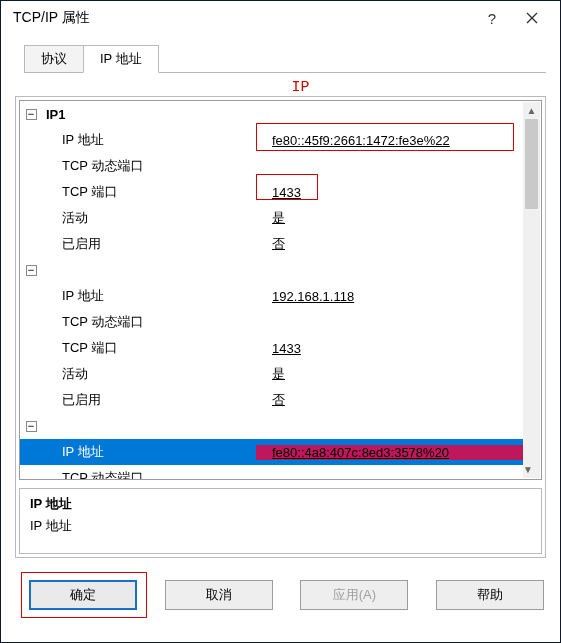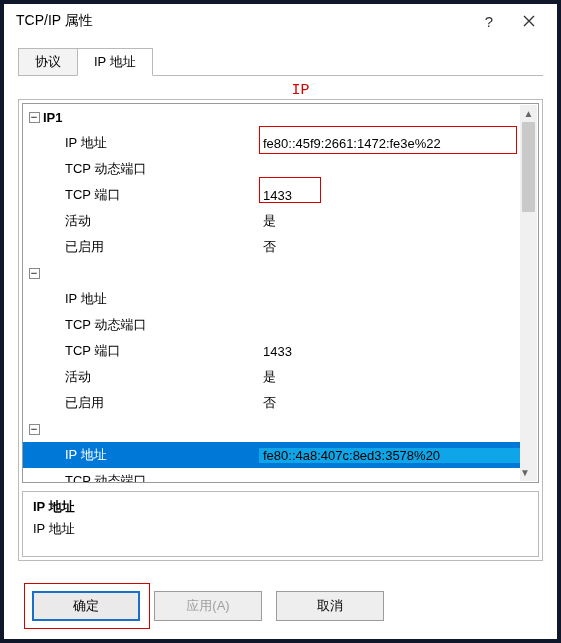--- a/index.html
+++ b/index.html
@@ -1,49 +1,49 @@
 <!DOCTYPE html>
 <html><head>
 <meta charset="utf-8">
 <style>
 * { box-sizing: border-box; margin: 0; padding: 0; }
 body { font-family: "Microsoft YaHei", "SimSun", Arial, sans-serif; font-size: 13px; background: #fff; }
-.window { width: 561px; height: 643px; border: 4px solid #0f172a; display: flex; flex-direction: column; background: #fff; }
+.window { width: 561px; height: 643px; border: 1px solid #0f172a; display: flex; flex-direction: column; background: #fff; }
 .titlebar { height: 34px; display: flex; align-items: center; padding: 0 8px 0 12px; }
 .title-text { flex: 1; font-size: 14px; }
 .tb-btn { width: 40px; height: 28px; display: flex; align-items: center; justify-content: center; font-size: 15px; color: #333; cursor: pointer; }
 .tb-btn.close svg { width: 12px; height: 12px; }
 .content { flex: 1; padding: 10px 14px 14px 14px; display: flex; flex-direction: column; }
-.tabs { display: flex; height: 28px; position: relative; }
+.tabs { display: flex; height: 28px; position: relative; margin-left: 9px; }
 .tabs::after { content:""; position:absolute; left:0; right:0; bottom:0; height:1px; background:#b9b9b9; z-index:0; }
 .tab { padding: 4px 16px; border: 1px solid #b9b9b9; background: #f3f3f3; font-size: 13px; cursor: pointer; position: relative; z-index:1; margin-right:-1px; }
 .tab.active { background: #fff; border-bottom: 1px solid #fff; }
 .annot-ip { font-family: "Courier New", monospace; color: #d40000; font-size: 15px; text-align: center; margin-top: 6px; margin-bottom: -4px; position: relative; left: 20px; }
 .panel { border: 1px solid #bababa; background: #fff; margin-top: 4px; padding: 3px; }
 .grid-wrap { position: relative; }
 .grid { border: 1px solid #9a9a9a; height: 380px; overflow: hidden; position: relative; }
 .scrollbar { position: absolute; right: 1px; top: 1px; bottom: 1px; width: 17px; background: #f0f0f0; }
 .sb-btn { height: 17px; display:flex; align-items:center; justify-content:center; color:#666; font-size:10px; }
 .sb-track { position:absolute; top:17px; bottom:17px; left:0; right:0; }
 .sb-thumb { position:absolute; left:2px; right:2px; top:0; height:90px; background:#c9c9c9; border-radius:1px; }
 .sb-bot { position:absolute; bottom:0; }
 .rows { position: absolute; left:0; right:17px; top:0; }
 .grow { height: 26px; display: flex; align-items: center; border-bottom: 0px; }
 .ghead { font-weight: bold; }
 .toggle { width: 18px; display: flex; justify-content: center; align-items: center; padding-left: 4px; }
 .toggle .box { width: 11px; height: 11px; border: 1px solid #888; display:flex; align-items:center; justify-content:center; font-size:11px; line-height:1; color:#555; background:#fff; }
-.glabel { width: 218px; padding-left: 2px; }
+.glabel { width: 218px; padding-left: 8px; }
 .sub .glabel { padding-left: 24px; }
-.gval { flex:1; padding-left: 4px; }
+.gval { flex:1; padding-left: 16px; text-decoration: underline; }
 .selected { background: #0078d7; color: #fff; }
 .redbox { position: absolute; border: 1.5px solid #d40000; pointer-events: none; }
 .desc { border: 1px solid #bababa; margin-top: 8px; padding: 6px 10px 18px 10px; }
 .desc-title { font-weight: bold; font-size: 13px; margin-bottom: 4px; }
 .desc-body { font-size: 13px; }
-.btnrow { display: flex; gap: 14px; margin-top: 30px; padding: 0 2px 0 14px; position: relative; }
+.btnrow { display: flex; gap: 14px; margin-top: 22px; padding: 0 2px 0 14px; position: relative; justify-content: space-between; }
 .btn { width: 108px; height: 30px; border: 1px solid #9c9c9c; background: #eee; display:flex; align-items:center; justify-content:center; font-size: 13px; cursor: pointer; }
 .btn.primary { border: 2px solid #1a6fc9; background: #eaeaea; }
 .btn.disabled { color: #a0a0a0; cursor: default; }
 .ok-highlight { position:absolute; border:1.5px solid #d40000; pointer-events:none; }
 </style>
 </head>
 <body>
 
 <div class="window">
   <div class="titlebar">
@@ -108,20 +108,21 @@
             <div class="grow ghead">
               <div class="toggle">
                   <div class="box">
                     <span>−</span>
                   </div>
                 </div>
             </div>
             <div class="grow sub">
                 <div class="toggle"></div>
                 <div class="glabel">IP 地址</div>
+                <div class="gval">192.168.1.118</div>
               </div>
             <div class="grow sub">
                 <div class="toggle"></div>
                 <div class="glabel">TCP 动态端口</div>
                 <div class="gval"></div>
               </div>
             <div class="grow sub">
                 <div class="toggle"></div>
                 <div class="glabel">TCP 端口</div>
                 <div class="gval">1433</div>
@@ -140,21 +141,21 @@
             <div class="grow ghead">
               <div class="toggle">
                   <div class="box">
                     <span>−</span>
                   </div>
                 </div>
             </div>
             <div class="grow sub selected">
                 <div class="toggle"></div>
                 <div class="glabel">IP 地址</div>
-                <div class="gval" style="background:#0ea5e9;color:#000;">fe80::4a8:407c:8ed3:3578%20</div>
+                <div class="gval" style="background:#be185d;color:#000;">fe80::4a8:407c:8ed3:3578%20</div>
               </div>
             <div class="grow sub">
                 <div class="toggle"></div>
                 <div class="glabel">TCP 动态端口</div>
                 <div class="gval"></div>
               </div>
           </div>
           <div class="scrollbar">
             <div class="sb-btn">
                 <span>▲</span>
@@ -176,21 +177,24 @@
         <div class="desc-title">IP 地址</div>
         <div class="desc-body">IP 地址</div>
       </div>
     </div>
 
     <div class="btnrow">
       <div class="ok-highlight" style="left:6px; top:-8px; width:126px; height:46px;"></div>
       <div class="btn primary">
           <span>确定</span>
         </div>
+      <div class="btn">
+          <span>取消</span>
+        </div>
       <div class="btn disabled">
           <span>应用(A)</span>
         </div>
       <div class="btn">
-          <span>取消</span>
+          <span>帮助</span>
         </div>
     </div>
   </div>
 </div>
 
 </body></html>

